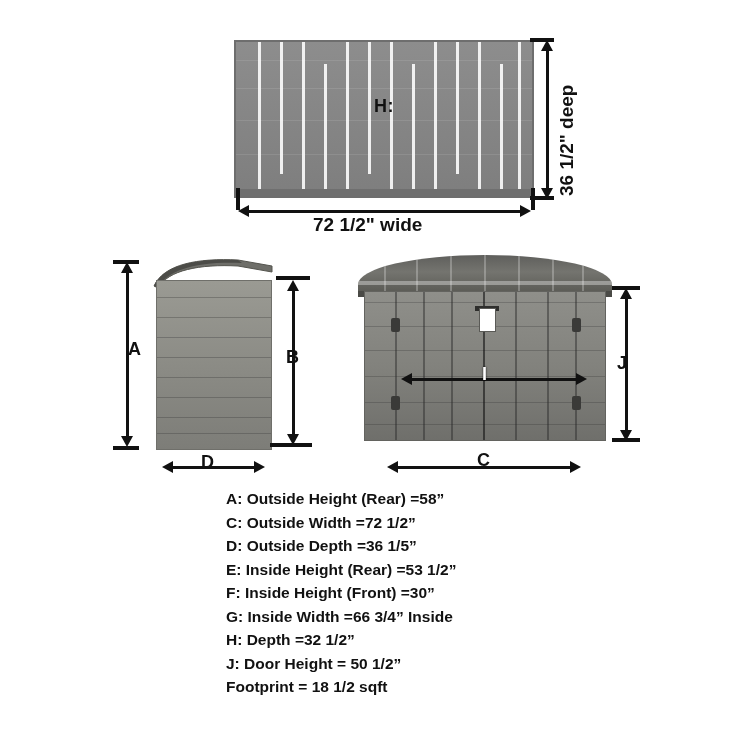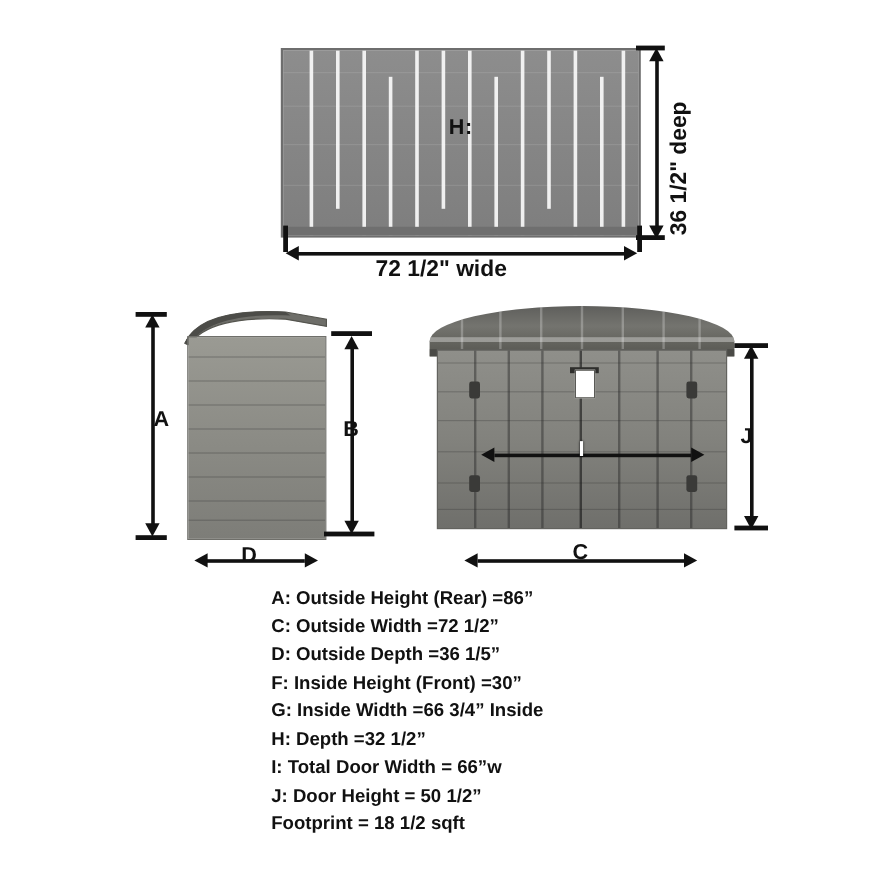--- a/index.html
+++ b/index.html
@@ -327,24 +327,24 @@
   <div class="abs">
     <div class="dimline-v" style="left:625px; top:298px; height:134px;"></div>
     <div class="arrow arrow-u" style="left:620px; top:288px;"></div>
     <div class="arrow arrow-d" style="left:620px; top:430px;"></div>
     <div class="cap-h" style="left:612px; top:286px; width:28px;"></div>
     <div class="cap-h" style="left:612px; top:438px; width:28px;"></div>
     <div class="letter" style="left:617px; top:353px;">J</div>
   </div>
 
   <div id="legend">
-    <div class="line">A: Outside Height (Rear) =86”</div>
+    <div class="line">A: Outside Height (Rear) =58”</div>
     <div class="line">C: Outside Width =72 1/2”</div>
     <div class="line">D: Outside Depth =36 1/5”</div>
+    <div class="line">E: Inside Height (Rear) =53 1/2”</div>
     <div class="line">F: Inside Height (Front) =30”</div>
     <div class="line">G: Inside Width =66 3/4” Inside</div>
     <div class="line">H: Depth =32 1/2”</div>
-    <div class="line">I: Total Door Width = 66”w</div>
     <div class="line">J: Door Height = 50 1/2”</div>
     <div class="line">Footprint = 18 1/2 sqft</div>
   </div>
 
 </div>
 
 </body></html>

